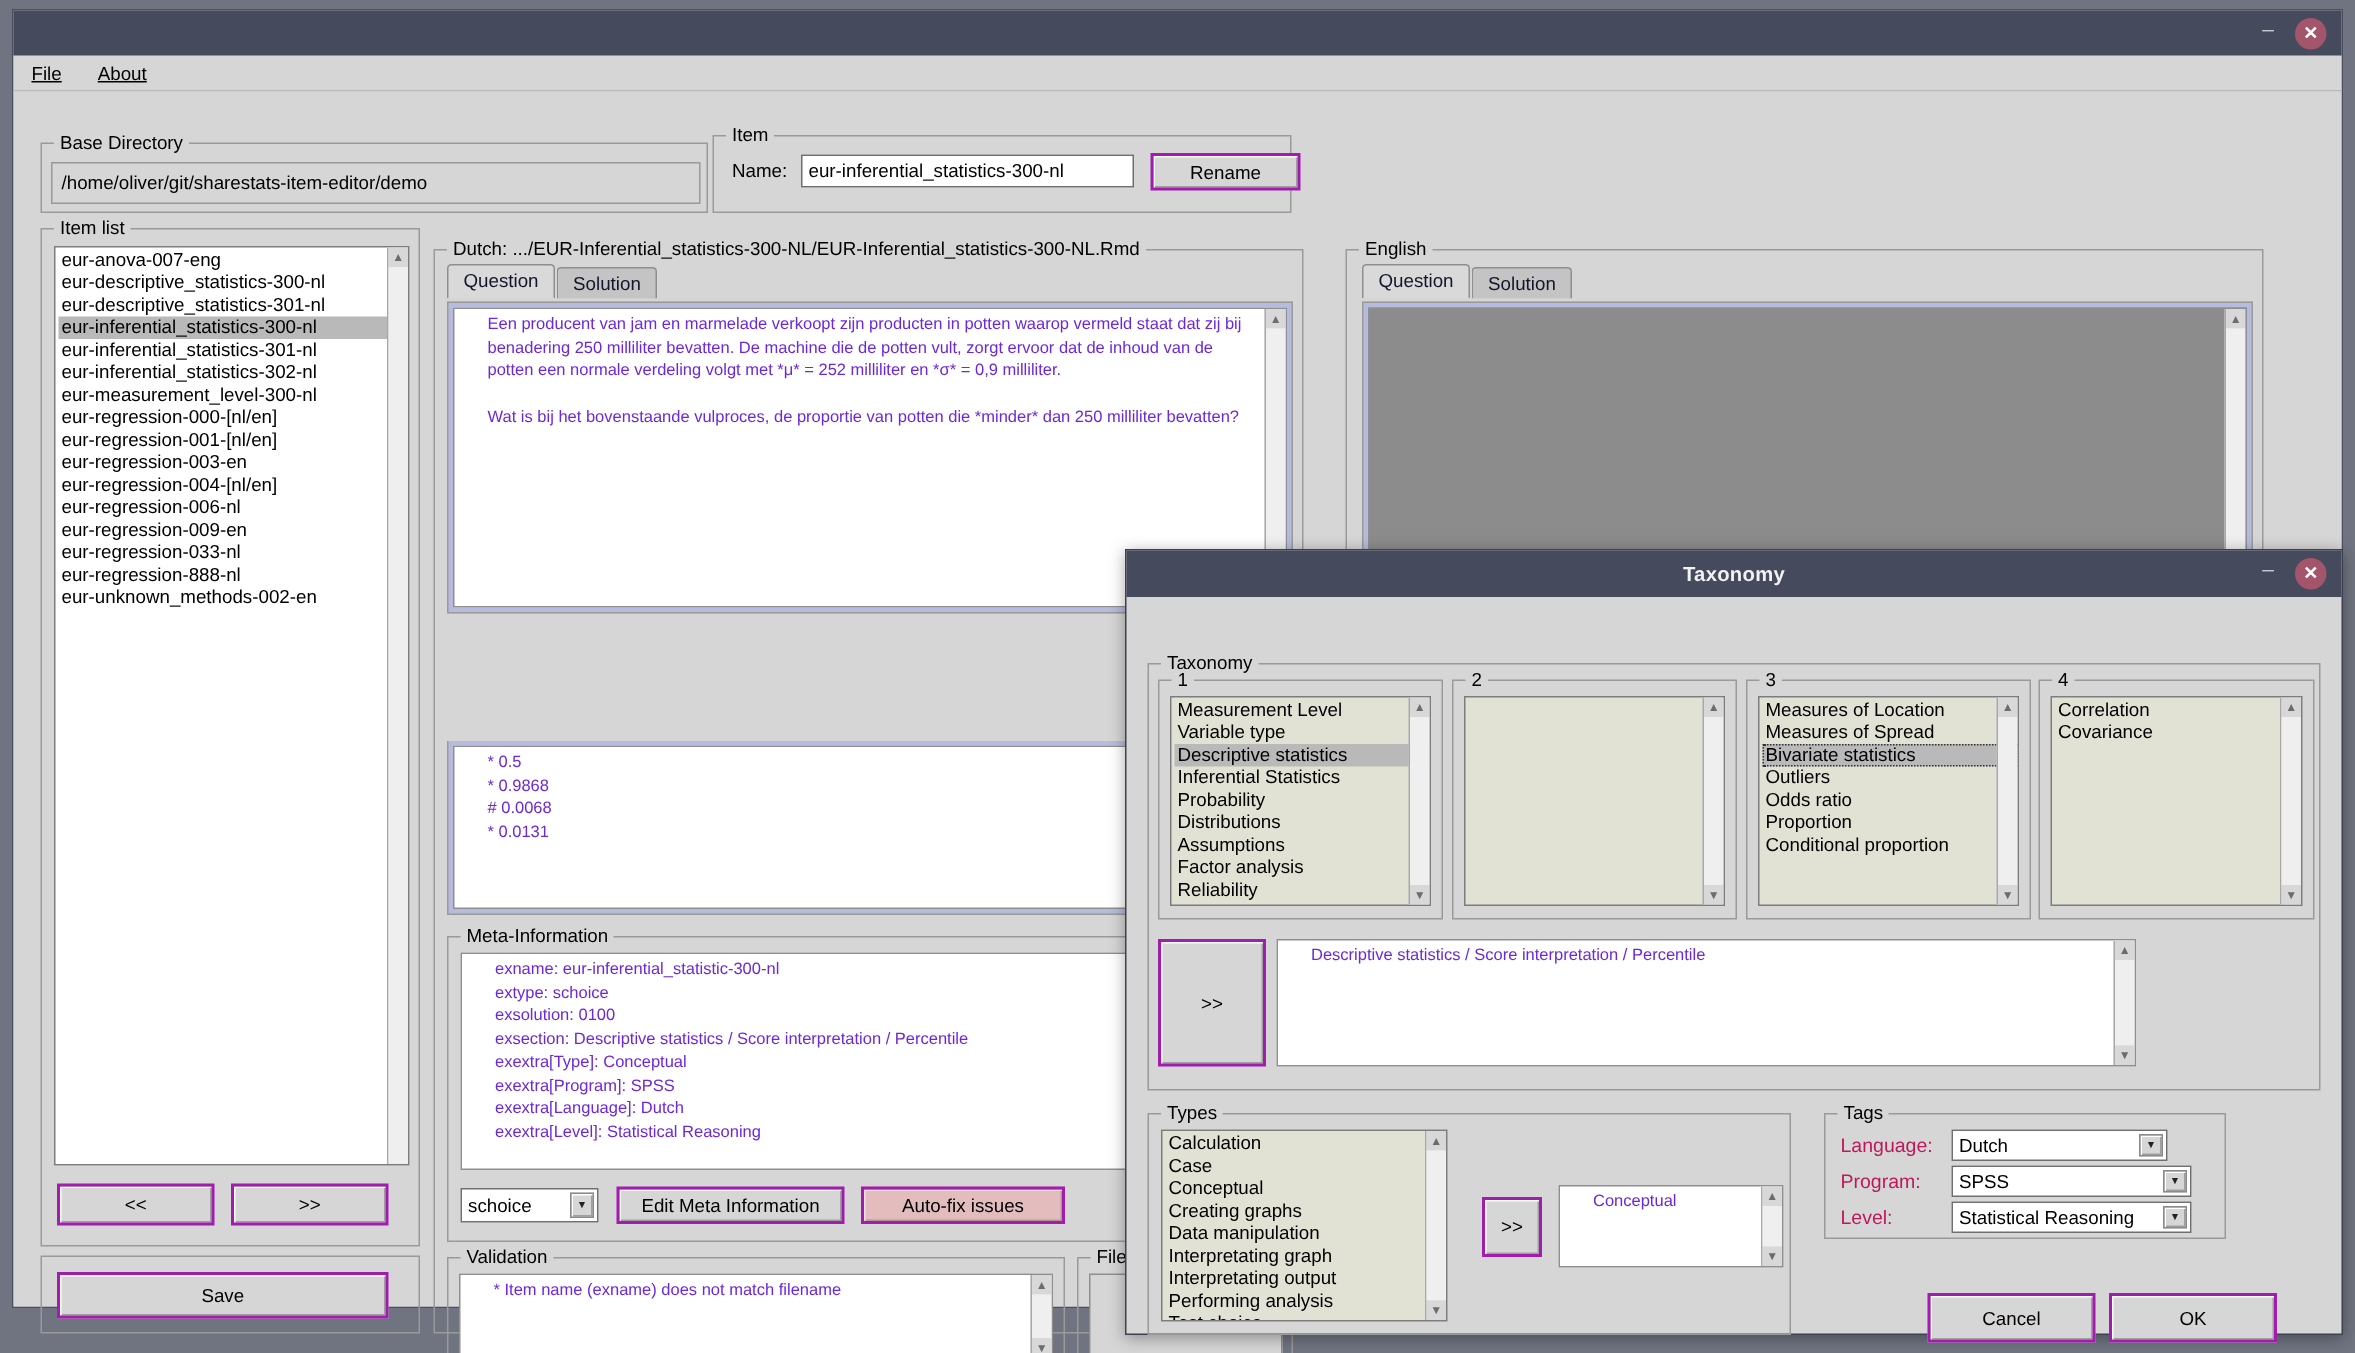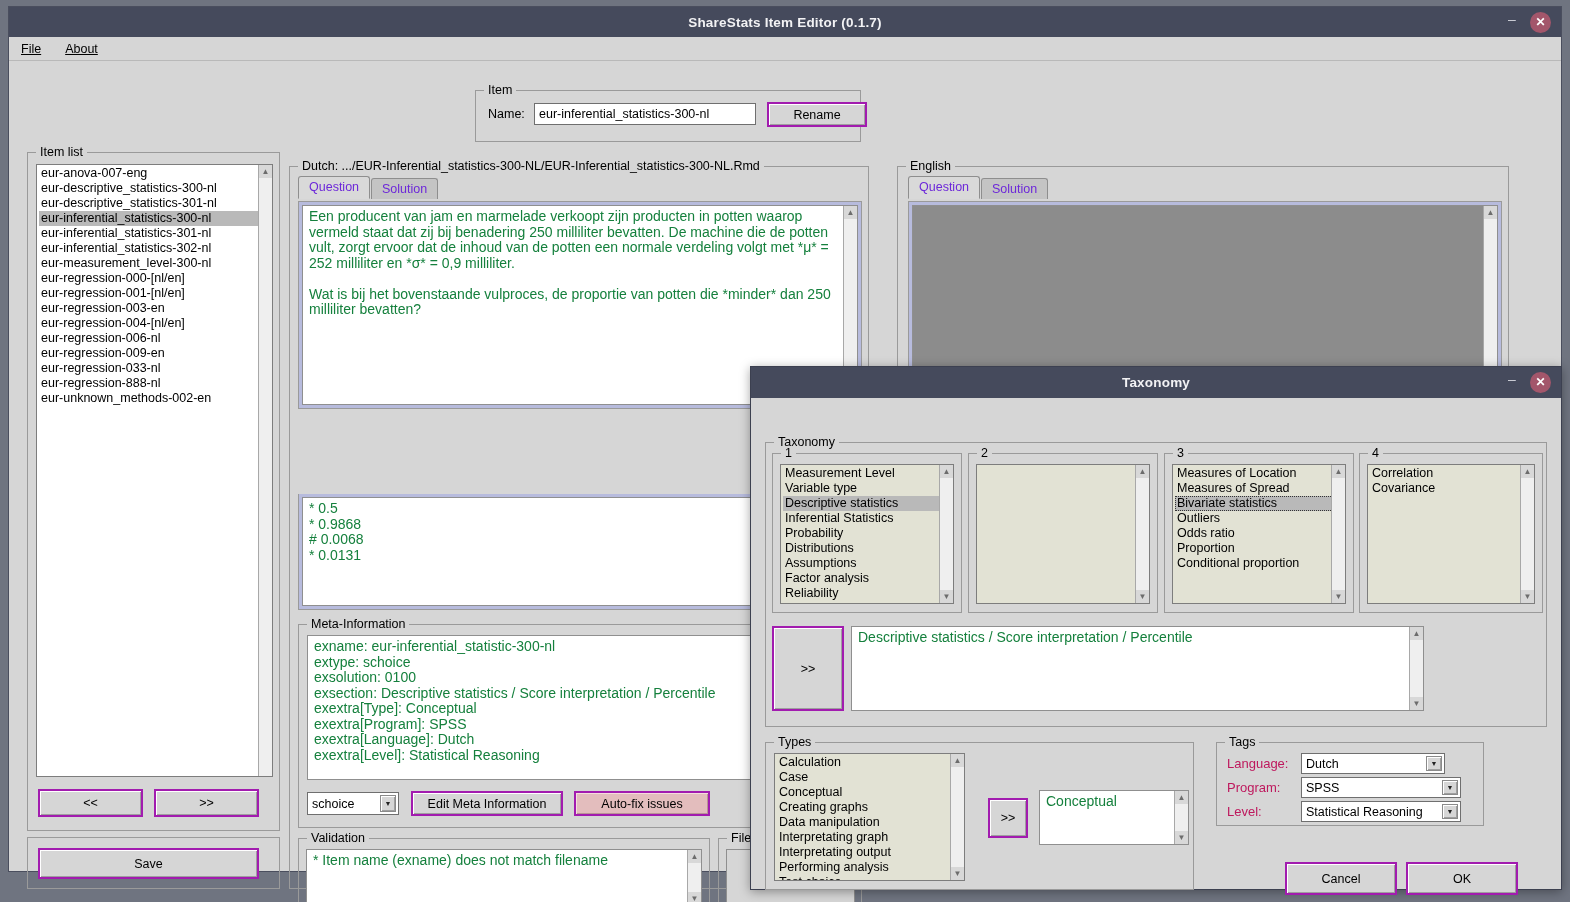--- a/index.html
+++ b/index.html
@@ -137,40 +137,40 @@
     font-size: 8px; color: #6c6c6c;
   }
   .sb .trough { flex: 1; background: #efefef; }
 
   
   .tabs { position: absolute; display: flex; align-items: flex-end; gap: 1px; }
   .tab {
     font-size: 12.5px; padding: 3px 10px 3px 10px;
     border: 1px solid #8e8e8e; border-bottom: none;
     border-radius: 3px 3px 0 0;
-    background: #c4c4c4; color: #6d28d9; cursor: pointer;
+    background: #c4c4c4; color: #0f172a; cursor: pointer;
     position: relative; top: 0;
   }
   .tab.active { background: #d9d9d9; padding-bottom: 4px; border-bottom: 1px solid #d9d9d9; z-index: 2; }
 
   
   .lav-frame {
     position: absolute;
     background: #b7bbdd;
     border: 1px solid #9a9a9a;
     padding: 3px;
   }
   .ta {
     width: 100%; height: 100%;
     background: #fff; border: 1px solid #8f8f8f;
     position: relative; overflow: hidden;
   }
   .ta .content {
-    padding: 3px 6px; font-size: 14px;
-    color: #15803d; line-height: 15.5px;
+    padding: 3px 22px; font-size: 11px;
+    color: #6d28d9; line-height: 15.5px;
     white-space: pre-wrap;
   }
   .ta.gray { background: #8c8c8c; }
 
   
   .answer-hdr {
     position: absolute;
     background: #b7bbdd;
     border: 1px solid #9a9a9a;
     border-bottom: none;
@@ -209,34 +209,37 @@
   .dlg-body { position: relative; width: 100%; height: calc(100% - 31px); }
   .tag-row { position: absolute; display: flex; align-items: center; }
   .tag-row .tlbl { font-size: 13px; width: 74px; color: #be185d; }
 </style>
 </head>
 <body>
 
 <div class="window">
 
   <div class="titlebar">
-    <div class="ttl">ShareStats Item Editor (0.1.7)</div>
     <div class="winbtns">
       <div class="winbtn-min">–</div>
       <div class="winbtn-close">✕</div>
     </div>
   </div>
 
   <div class="menubar">
     <div class="menuitem"><u>File</u></div>
     <div class="menuitem"><u>About</u></div>
   </div>
 
   <div class="body">
 
+    <div class="gb" style="left:18px; top:34px; width:445px; height:47px;">
+      <span class="gb-title">Base Directory</span>
+      <div class="flat-field" style="position:absolute; left:6px; top:12px; width:433px; height:28px; display:flex; align-items:center;">/home/oliver/git/sharestats-item-editor/demo</div>
+    </div>
 
     <div class="gb" style="left:466px; top:29px; width:386px; height:52px;">
       <span class="gb-title">Item</span>
       <div style="position:absolute; left:12px; top:16px; font-size:12.5px;">Name:</div>
       <input class="txtinput" style="position: absolute; left: 58px; top: 12px; width: 222px; height: 22px;" value="eur-inferential_statistics-300-nl">
       <div class="btn" style="position:absolute; left:291px; top:11px; width:100px; height:25px;">Rename</div>
     </div>
 
     <div class="gb" style="left:18px; top:91px; width:253px; height:679px;">
       <span class="gb-title">Item list</span>

